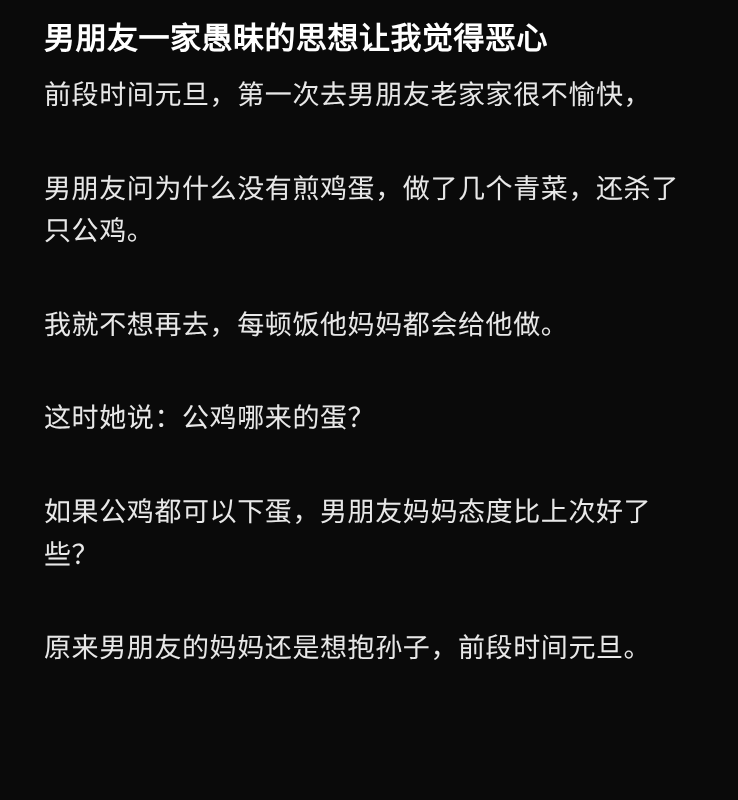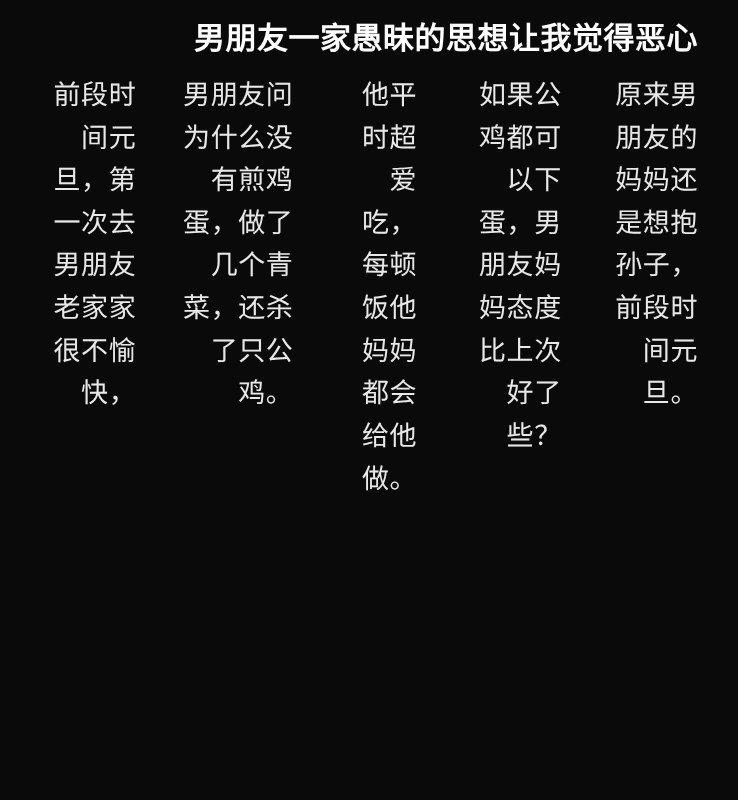--- a/index.html
+++ b/index.html
@@ -8,21 +8,20 @@
     padding: 0;
     background: #000000;
   }
   #page {
     position: relative;
     width: 738px;
     height: 800px;
     background: #0a0a0a;
     overflow: hidden;
     font-family: "DejaVu Sans", "Liberation Sans", sans-serif;
-    text-align: right;
   }
   .content {
     position: absolute;
     left: 0;
     top: 0;
     width: 738px;
     height: 800px;
     box-sizing: border-box;
     padding: 18px 40px 10px 44px;
     display: flex;
@@ -32,21 +31,21 @@
     color: #ffffff;
     font-size: 31px;
     font-weight: bold;
     letter-spacing: 0.5px;
     line-height: 1.35;
     margin: 0 0 14px 0;
     white-space: nowrap;
   }
   .post-body {
     display: flex;
-    flex-direction: row;
+    flex-direction: column;
     gap: 44px;
   }
   .para {
     color: #e8e8e8;
     font-size: 27px;
     line-height: 1.58;
     letter-spacing: 0.6px;
     margin: 0 0 7px 0;
     word-break: break-all;
   }
@@ -56,18 +55,19 @@
 </style>
 </head>
 <body>
 
 <div id="page">
   <article class="content">
     <h1 class="post-title">男朋友一家愚昧的思想让我觉得恶心</h1>
     <div class="post-body">
       <p class="para">前段时间元旦，第一次去男朋友老家家很不愉快，</p>
       <p class="para">男朋友问为什么没有煎鸡蛋，做了几个青菜，还杀了只公鸡。</p>
-      <p class="para">他平时超爱吃，每顿饭他妈妈都会给他做。</p>
+      <p class="para">我就不想再去，每顿饭他妈妈都会给他做。</p>
+      <p class="para">这时她说：公鸡哪来的蛋？</p>
       <p class="para">如果公鸡都可以下蛋，男朋友妈妈态度比上次好了些？</p>
       <p class="para">原来男朋友的妈妈还是想抱孙子，前段时间元旦。</p>
     </div>
   </article>
 </div>
 
 </body></html>

